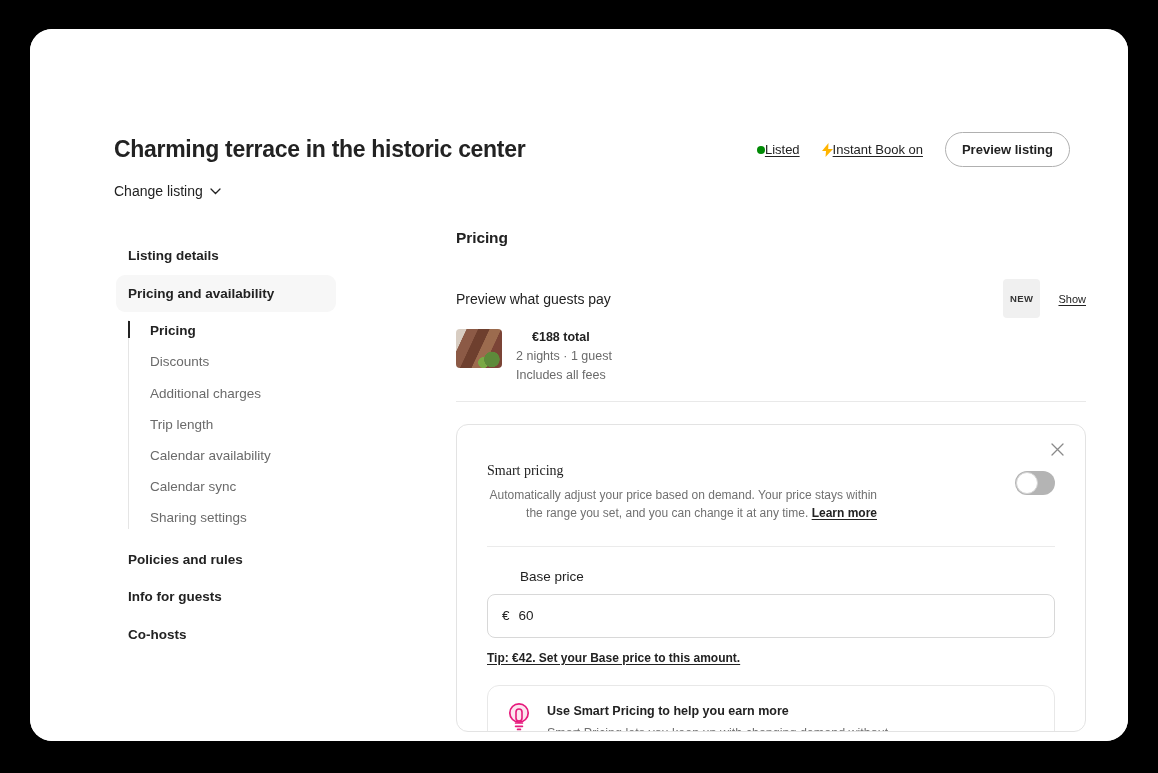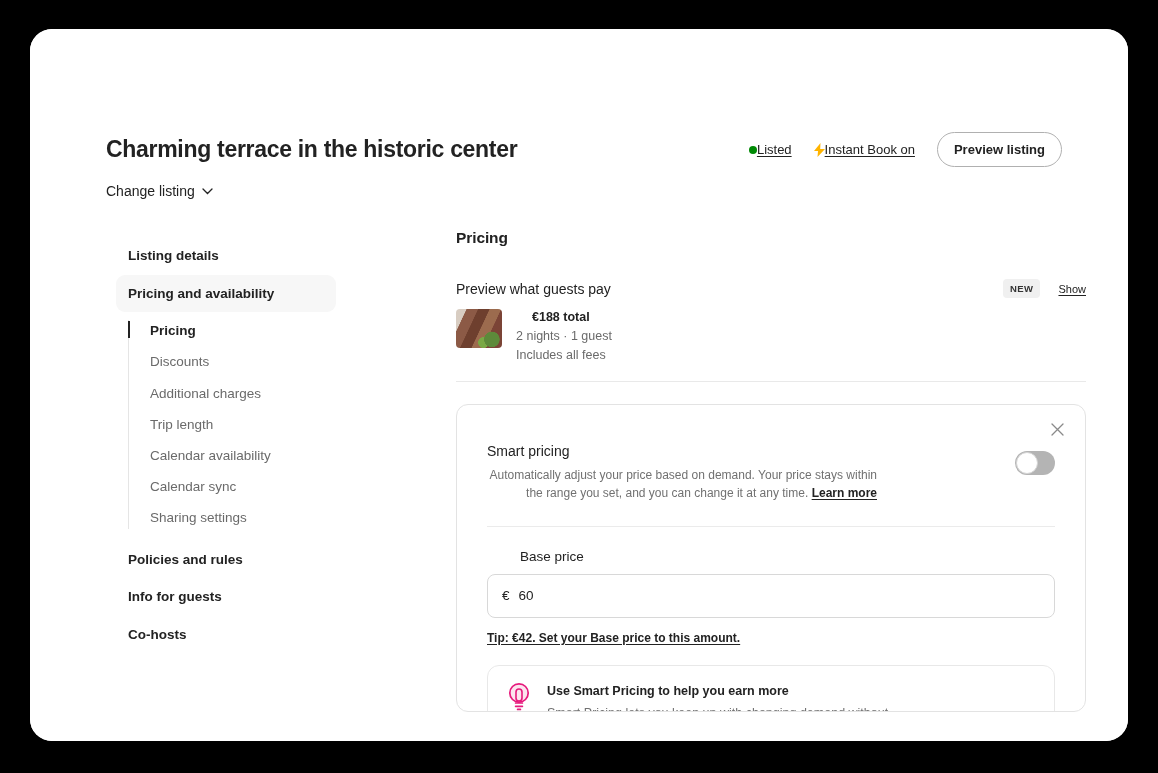--- a/index.html
+++ b/index.html
@@ -22,21 +22,21 @@
 
   .page {
     position: absolute;
     left: 0; top: 0; right: 0; bottom: 0;
     background: #fff;
   }
 
   
   .header {
     position: absolute;
-    left: 76px; top: 103px; width: 956px;
+    left: 84px; top: 103px; width: 956px;
   }
   .title-row {
     display: flex; align-items: center; justify-content: space-between;
   }
   .page-title {
     font-size: 23px; font-weight: 700; color: #222222;
     letter-spacing: -0.3px; line-height: 1.25;
   }
   .header-actions {
     display: flex; align-items: center; gap: 22px;
@@ -99,21 +99,21 @@
   }
 
   .preview-block { margin-top: 32px; }
   .preview-head {
     display: flex; align-items: center; justify-content: space-between;
   }
   .preview-label { font-size: 14px; color: #222; }
   .preview-right { display: flex; align-items: center; gap: 18px; }
   .badge-new {
     background: #f0f0f0; color: #333; font-size: 9.5px; font-weight: 700;
-    letter-spacing: 0.4px; padding: 4px 7px; border-radius: 4px;
+    letter-spacing: 0.4px; padding: 14px 7px; border-radius: 4px;
   }
   .show-link {
     font-size: 11px; color: #222; font-weight: 500;
     text-decoration: underline; text-underline-offset: 2px; cursor: pointer;
   }
   .preview-row { display: flex; gap: 14px; margin-top: 11px; }
   .thumb {
     width: 46px; height: 39px; border-radius: 4px; flex: none;
     background:
       radial-gradient(circle at 78% 78%, #5d8a3a 0 16%, transparent 17%),
@@ -134,21 +134,21 @@
     height: 308px; overflow: hidden;
   }
   .close-x {
     position: absolute; right: 17px; top: 14px;
     width: 22px; height: 22px; display: flex;
     align-items: center; justify-content: center;
     cursor: pointer; color: #8a8a8a;
   }
   .sp-row { display: flex; align-items: flex-start; justify-content: space-between; gap: 24px; }
   .sp-text { max-width: 390px; padding-top: 12px; }
-  .sp-title { font-size: 14px; color: #222; margin-bottom: 7px; }
+  .sp-title { font-size: 14px; color: #222; margin-bottom: 7px; font-family: Liberation Serif, serif; }
   .sp-desc { font-size: 12px; color: #717171; line-height: 1.55; text-align: right; }
   .learn-more {
     color: #222; font-weight: 700; text-decoration: underline;
     text-underline-offset: 2px; cursor: pointer;
   }
   .toggle {
     width: 40px; height: 24px; border-radius: 12px; background: #b4b4b4;
     position: relative; flex: none; margin-top: 20px; cursor: pointer;
   }
   .toggle .knob {

